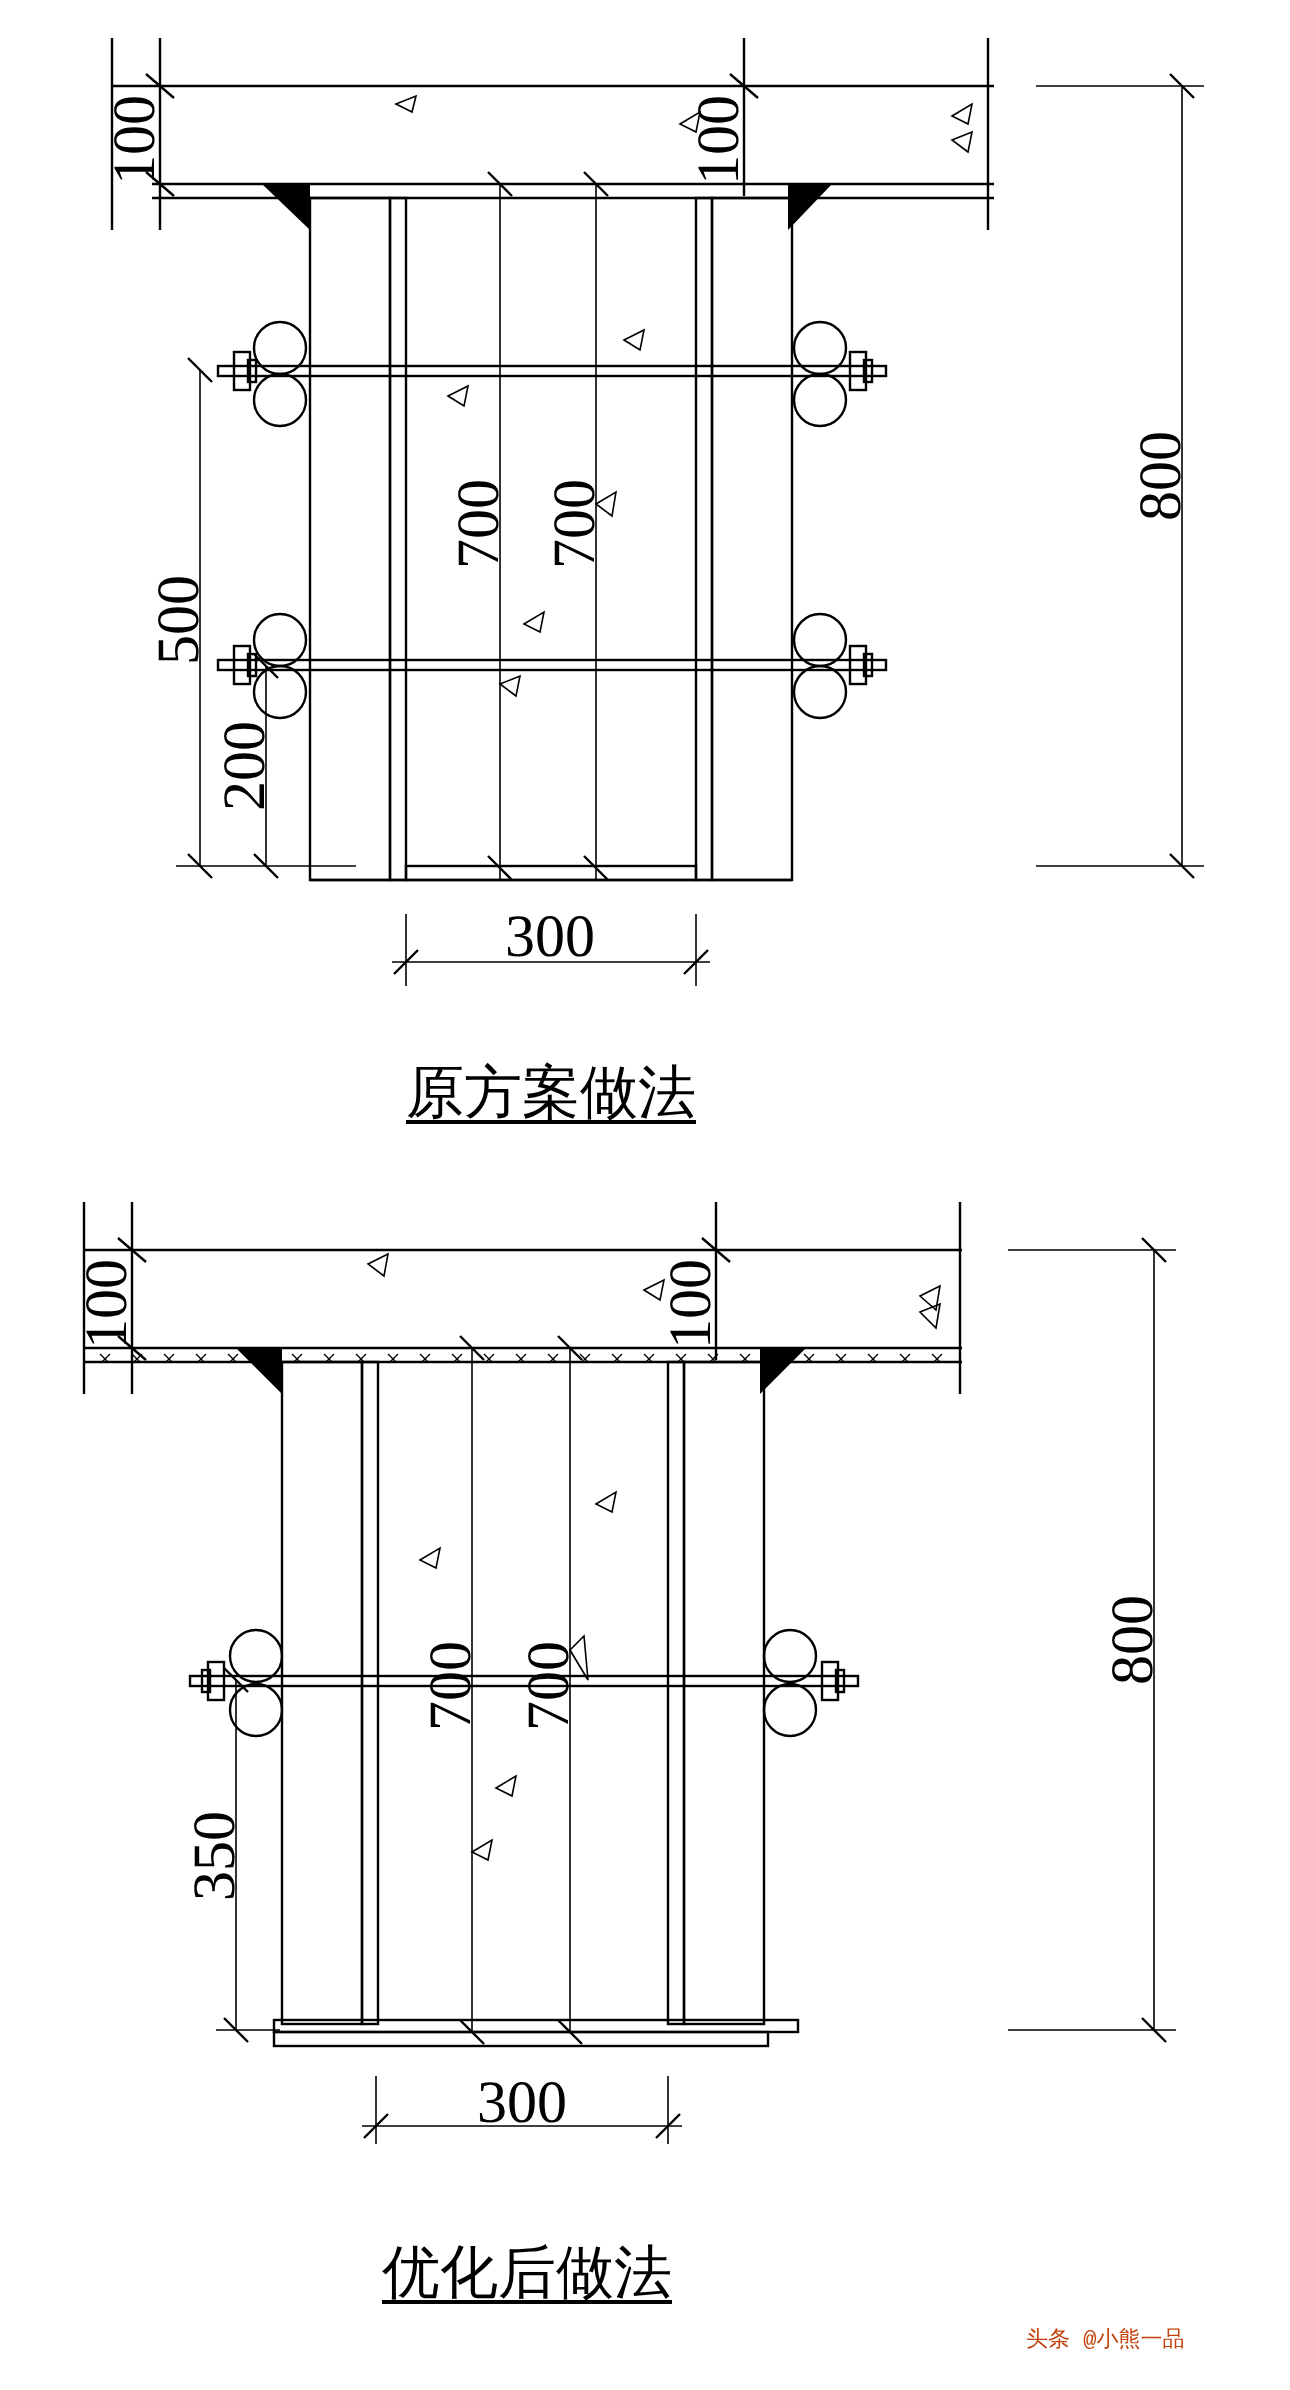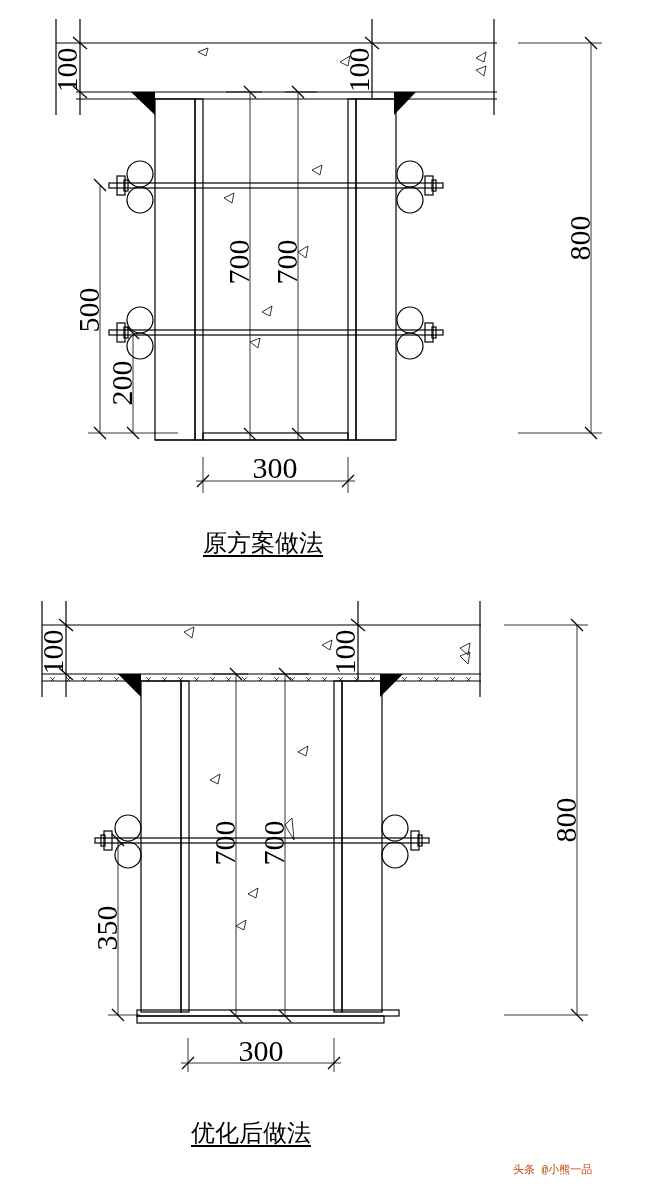--- a/index.html
+++ b/index.html
@@ -1,21 +1,21 @@
 <!DOCTYPE html>
 <html><head>
 <meta charset="utf-8">
 <style>
   html, body { margin: 0; padding: 0; background: #ffffff; }
   body { width: 645px; height: 1195px; position: relative; overflow: hidden; font-family: "DejaVu Serif", serif; }
   svg { position: absolute; left: 0; top: 0; }
   .ln { stroke: #000; stroke-width: 1.2; fill: none; }
   .thin { stroke: #000; stroke-width: 0.8; fill: none; }
   .dimtxt { font-family: "Liberation Serif", "DejaVu Serif", serif; font-size: 30px; fill: #000; }
-  .caption { position: absolute; font-family: "DejaVu Sans", sans-serif; font-size: 24px; color: #000; text-decoration: underline; text-underline-offset: 4px; letter-spacing: 0px; }
+  .caption { position: absolute; font-family: "DejaVu Sans", sans-serif; font-size: 29px; color: #000; text-decoration: underline; text-underline-offset: 4px; letter-spacing: 0px; }
   .watermark { position: absolute; font-family: Liberation Mono, monospace; font-size: 11px; color: #c2410c; }
 </style>
 </head>
 <body>
 
 <svg width="645" height="1195" viewBox="0 0 645 1195" xmlns="http://www.w3.org/2000/svg">
   <defs>
     <pattern id="xhatch" width="22" height="22" patternUnits="userSpaceOnUse">
       <path d="M0,0 L22,22 M22,0 L0,22" stroke="#000" stroke-width="0.8"></path>
     </pattern>

